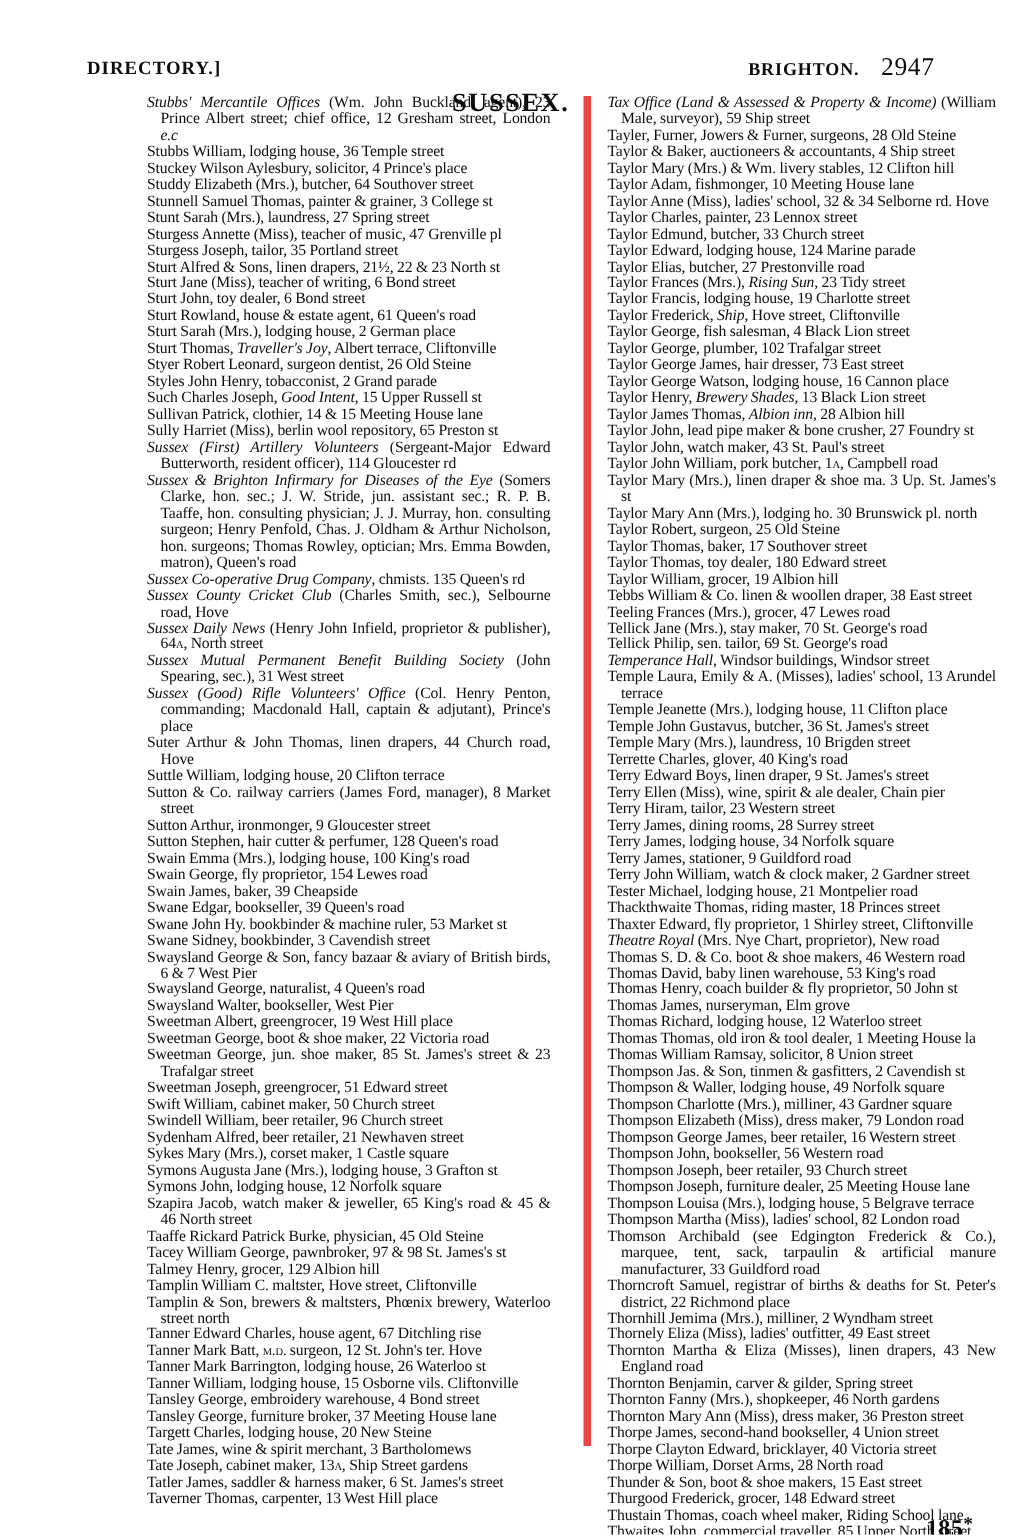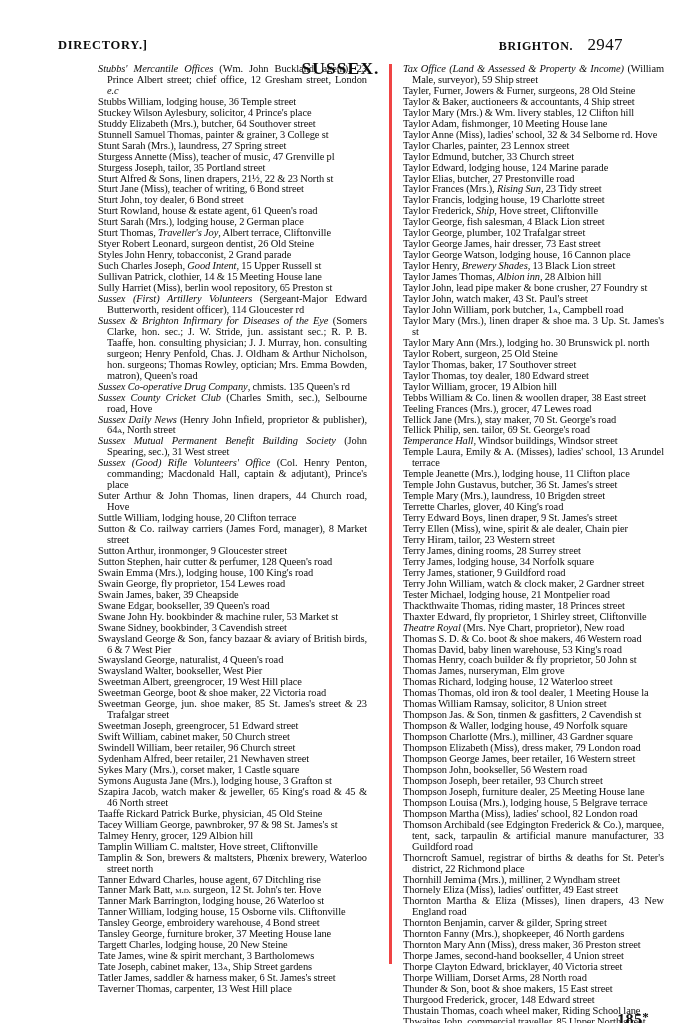--- a/index.html
+++ b/index.html
@@ -73,21 +73,21 @@
     height: 900px;
     display: flex;
     gap: 16px;
     margin-left: 40px;
   }
   .col {
     width: 276px;
     box-sizing: border-box;
   }
   .col-left  { padding-right: 6px; }
-  .col-right { padding-left: 11px; border-left: 3px solid #ef4444; }
+  .col-right { padding-left: 11px; border-left: 5px solid #ef4444; }
 
   .entry {
     font-size: 10.45px;
     line-height: 10.95px;
     padding: 0;
     margin: 0;
     text-indent: 0;
     padding-left: 9px;
     text-indent: -9px;
     letter-spacing: -0.08px;
@@ -168,20 +168,21 @@
         <p class="entry just">Swaysland Walter, bookseller, West Pier</p>
         <p class="entry just">Sweetman Albert, greengrocer, 19 West Hill place</p>
         <p class="entry just">Sweetman George, boot &amp; shoe maker, 22 Victoria road</p>
         <p class="entry just">Sweetman George, jun. shoe maker, 85 St. James's street &amp; 23 Trafalgar street</p>
         <p class="entry just">Sweetman Joseph, greengrocer, 51 Edward street</p>
         <p class="entry just">Swift William, cabinet maker, 50 Church street</p>
         <p class="entry just">Swindell William, beer retailer, 96 Church street</p>
         <p class="entry just">Sydenham Alfred, beer retailer, 21 Newhaven street</p>
         <p class="entry just">Sykes Mary (Mrs.), corset maker, 1 Castle square</p>
         <p class="entry just">Symons Augusta Jane (Mrs.), lodging house, 3 Grafton st</p>
+        <p class="entry just">Symons John, lodging house, 12 Norfolk square</p>
         <p class="entry just">Szapira Jacob, watch maker &amp; jeweller, 65 King's road &amp; 45 &amp; 46 North street</p>
         <p class="entry just">Taaffe Rickard Patrick Burke, physician, 45 Old Steine</p>
         <p class="entry just">Tacey William George, pawnbroker, 97 &amp; 98 St. James's st</p>
         <p class="entry just">Talmey Henry, grocer, 129 Albion hill</p>
         <p class="entry just">Tamplin William C. maltster, Hove street, Cliftonville</p>
         <p class="entry just">Tamplin &amp; Son, brewers &amp; maltsters, Phœnix brewery, Waterloo street north</p>
         <p class="entry just">Tanner Edward Charles, house agent, 67 Ditchling rise</p>
         <p class="entry just">Tanner Mark Batt, <span class="sc">m.d.</span> surgeon, 12 St. John's ter. Hove</p>
         <p class="entry just">Tanner Mark Barrington, lodging house, 26 Waterloo st</p>
         <p class="entry just">Tanner William, lodging house, 15 Osborne vils. Cliftonville</p>

